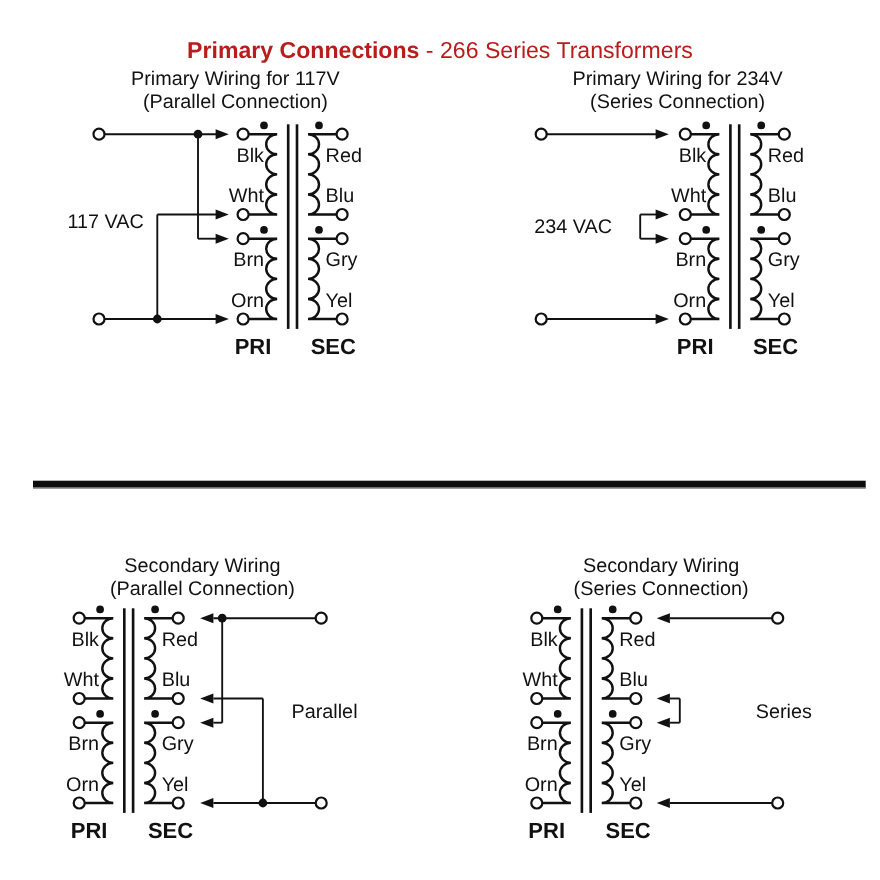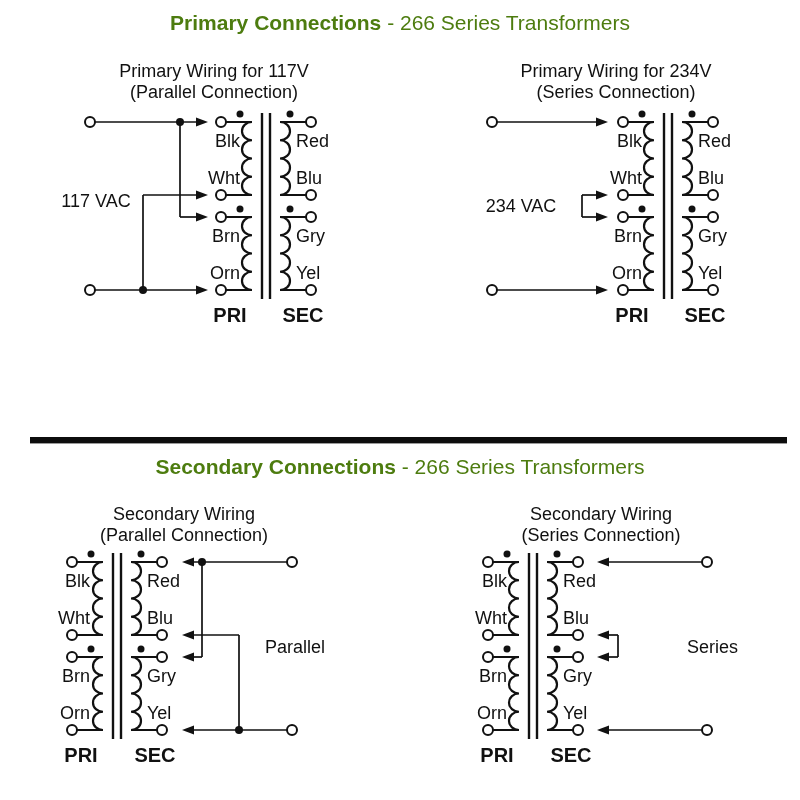--- a/index.html
+++ b/index.html
@@ -4,21 +4,21 @@
 <style>
   html,body { margin:0; padding:0; }
   .page {
     position:relative; width:800px; height:800px;
     background:#ffffff; overflow:hidden;
     font-family:"Liberation Sans","DejaVu Sans",sans-serif;
     color:#111;
   }
   .section-title {
     position:absolute; left:0; right:0; text-align:center;
-    font-size:21px; line-height:24px; color:#4d7c0f; white-space:pre;
+    font-size:21px; line-height:24px; color:#b91c1c; white-space:pre;margin-top:24px;
   }
   .section-title .b { font-weight:bold; }
   .divider {
     position:absolute; left:30px; top:437px; width:757px; height:6px;
     background:#0d0d0d; border-bottom:1.5px solid #9a9a9a;
   }
   svg.diag { position:absolute; overflow:visible; }
   svg text { fill:#111; font-family:"Liberation Sans","DejaVu Sans",sans-serif; }
   .sub   { font-size:18px; text-anchor:middle; }
   .lead  { font-size:18px; }
@@ -123,21 +123,20 @@
       <polygon class="ah" points="608,217 596,212.4 596,221.6"></polygon>
       <polygon class="ah" points="608,290 596,285.4 596,294.6"></polygon>
       <circle class="term" cx="492" cy="122" r="5"></circle>
       <circle class="term" cx="492" cy="290" r="5"></circle>
     </g>
     <text class="lbl mid" x="521" y="212">234 VAC</text>
   </svg>
 
   <div class="divider"></div>
 
-  <div class="section-title" style="top:455px"><span class="b">Secondary Connections</span><span> - 266 Series Transformers</span></div>
 
   <svg class="diag" style="left:25px;top:495px" width="320" height="290" viewBox="25 495 320 290">
     <text class="sub" x="184" y="520">Secondary Wiring</text>
     <text class="sub" x="184" y="541">(Parallel Connection)</text>
     <use href="#xfmr" transform="translate(72,562)"></use>
     <text class="lead pri" x="90" y="587">Blk</text>
     <text class="lead pri" x="90" y="624">Wht</text>
     <text class="lead pri" x="90" y="682">Brn</text>
     <text class="lead pri" x="90" y="719">Orn</text>
     <text class="lead sec" x="147" y="587">Red</text>

